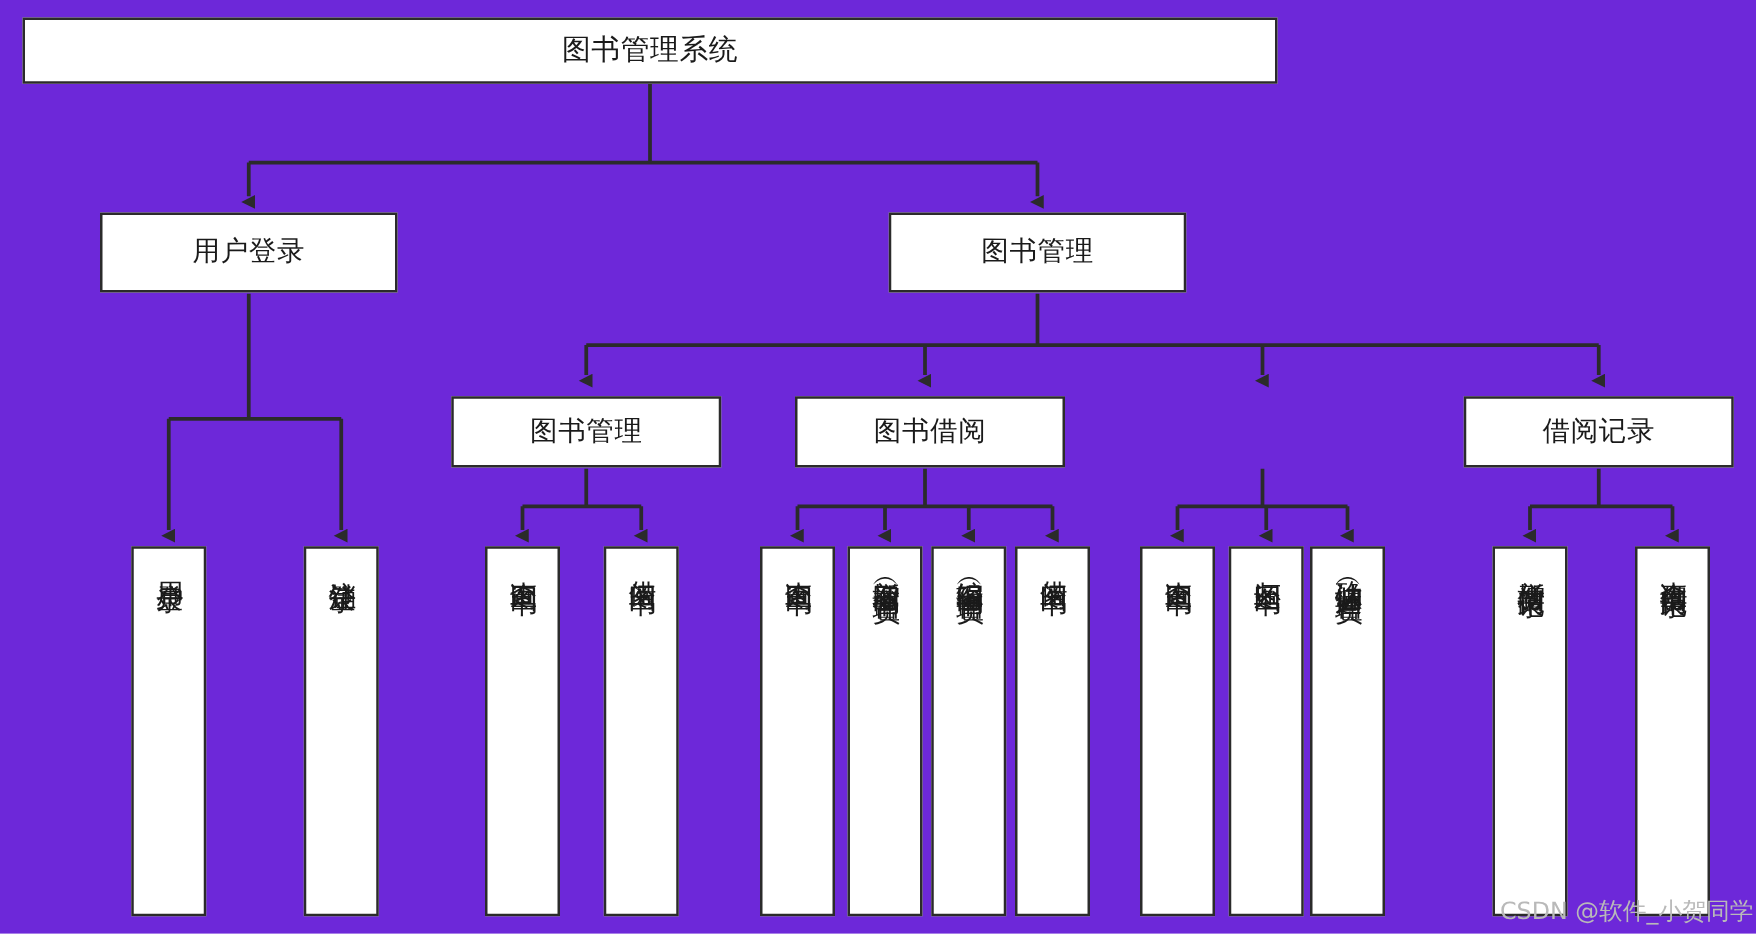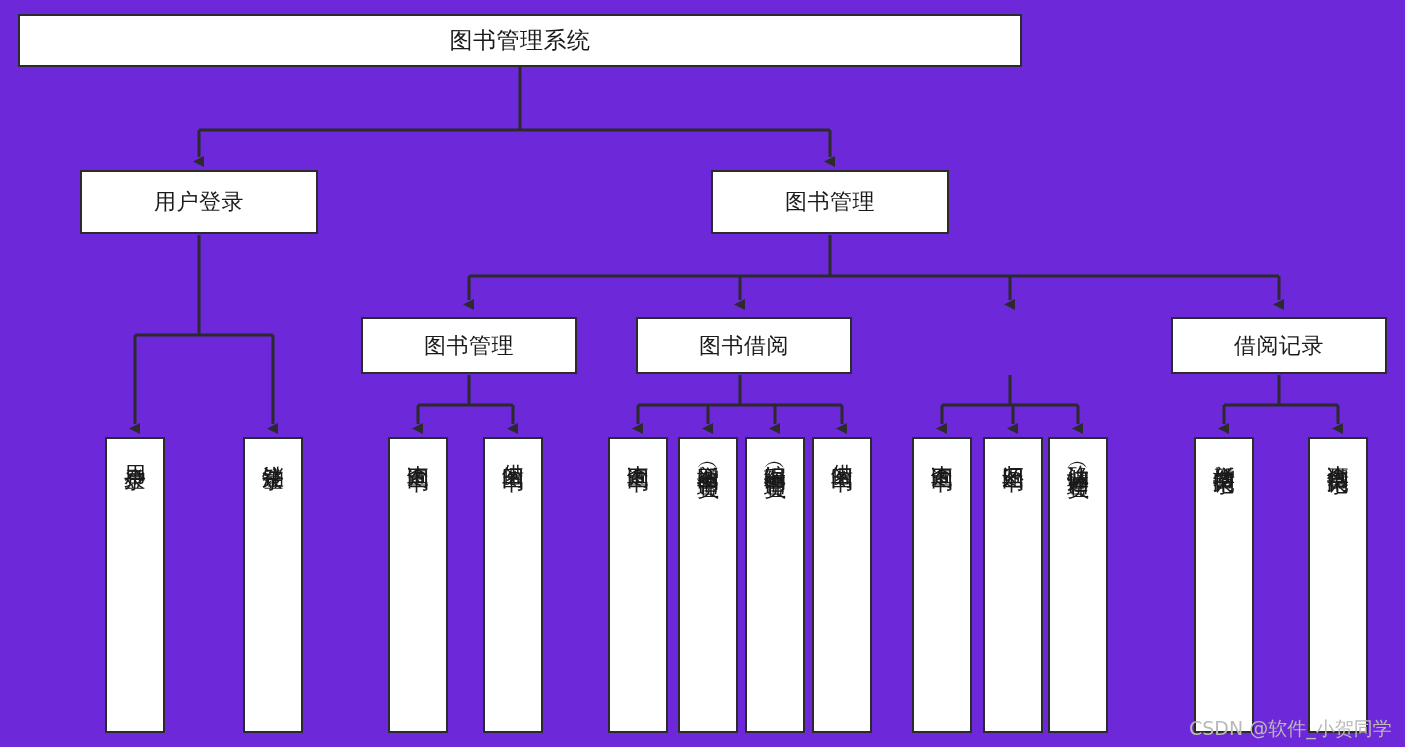--- a/index.html
+++ b/index.html
@@ -65,20 +65,21 @@
     white-space: nowrap;
     height: auto;
   }
   .watermark {
     position: absolute;
     color: #b9b9b9;
     font-size: 19px;
     white-space: nowrap;
     z-index: 3;
     font-family: "DejaVu Sans", "Liberation Sans", sans-serif;
+    margin-left: 11px;
   }
 </style>
 </head>
 <body>
 
 <div id="canvas">
 
   <svg id="edges" viewBox="0 0 1405 747" xmlns="http://www.w3.org/2000/svg">
     <defs>
       <marker id="arrow" markerWidth="12" markerHeight="12" refX="1" refY="5" orient="auto" markerUnits="userSpaceOnUse">

